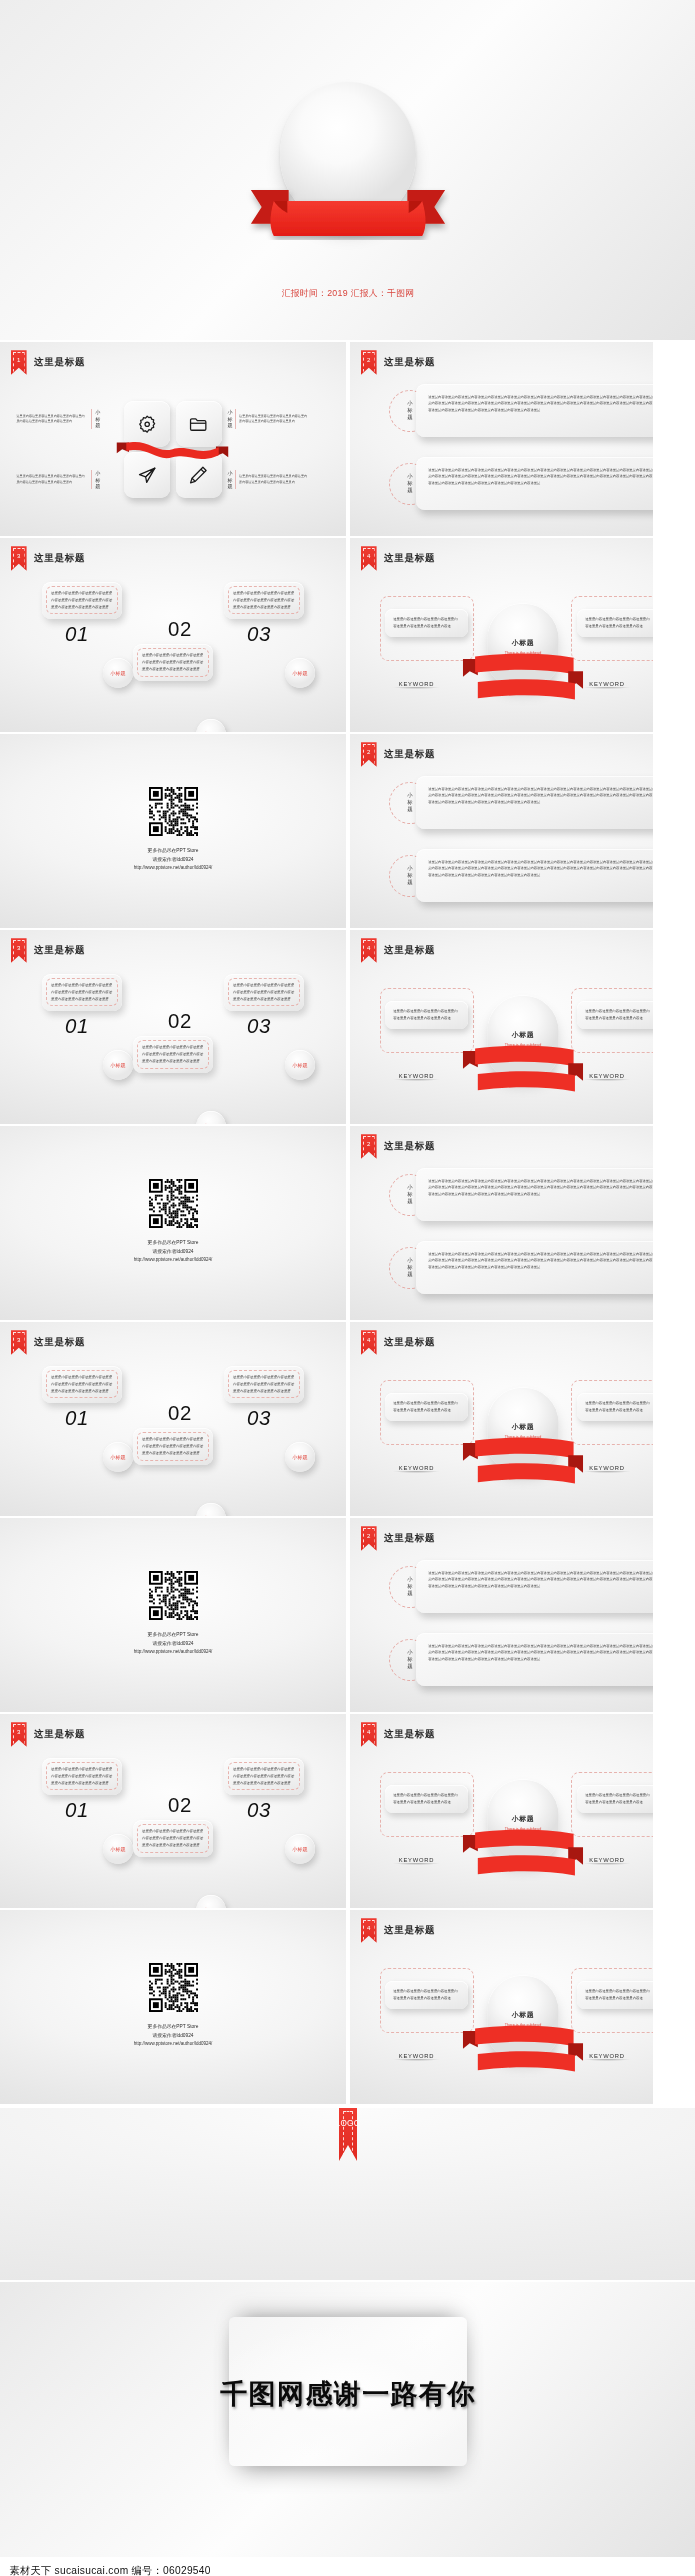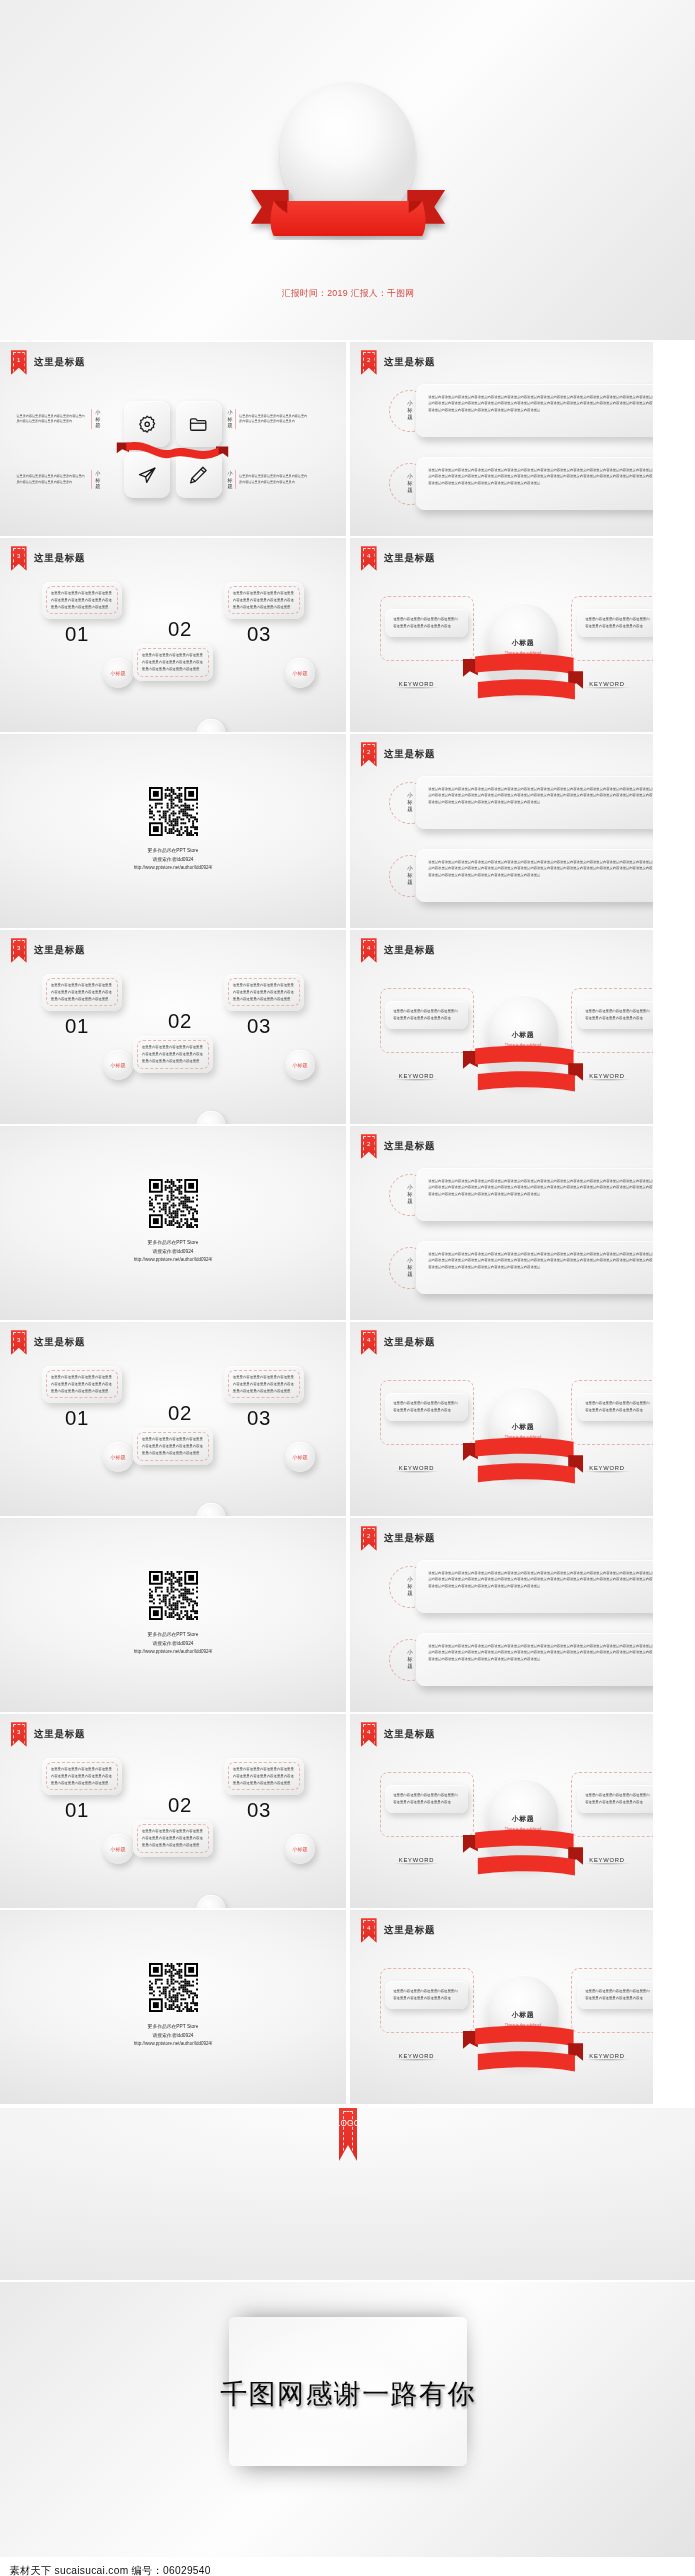--- a/index.html
+++ b/index.html
@@ -93,21 +93,21 @@
   .s2card {
     margin-left: -15px; flex: 1; min-height: 53px; border-radius: 8.8px; padding: 9.5px 12.2px;
     background: linear-gradient(165deg,#fbfbfb 0%,#f1f1f1 60%,#e6e6e6 100%);
     box-shadow: 2.7px 4.1px 7.5px rgba(0,0,0,.17), inset 0 0.7px 0 #fff;
     font-size: 3.3px; line-height: 2.05; color: #3d3d3d; position: relative;
   }
   .corner-ribbon { position: absolute; right: -8.2px; top: -6.8px; width: 23px; height: 17.7px; }
 
   
   .s3 { position: absolute; left: 0; right: 0; top: 41px; height: 146px; }
-  .s3item { position: absolute; width: 80px; }
+  .s3item { position: absolute; width: 80px; font-style: italic; }
   .s3box {
     border-radius: 8.8px; padding: 8.2px 8.8px;
     background: linear-gradient(165deg,#fbfbfb 0%,#f1f1f1 62%,#e6e6e6 100%);
     box-shadow: 2.7px 4.1px 7.5px rgba(0,0,0,.16), inset 0 0.7px 0 #fff;
     position: relative;
   }
   .s3box::before {
     content:""; position:absolute; left:4.1px; top:4.1px; right:4.1px; bottom:4.1px;
     border:0.7px dashed #e7b3ae; border-radius: 6.1px;
   }
@@ -177,21 +177,21 @@
   .thanks { width: 696px; height: 275px; position: relative; overflow: hidden;
     background: linear-gradient(135deg,#e9e9e9 0%,#f5f5f5 28%,#fdfdfd 50%,#f1f1f1 74%,#e3e3e3 100%); }
   .thanks-glow {
     position: absolute; left: 50%; top: 35px; transform: translateX(-50%);
     width: 238px; height: 149px; border-radius: 5.4px;
     background: radial-gradient(58% 46% at 50% 50%, #ffffff 0%, #fbfbfb 52%, rgba(245,245,245,0) 100%);
     box-shadow: 0 11px 23px -9.5px rgba(0,0,0,.42), 0 -9.5px 20.4px -9.5px rgba(0,0,0,.38);
   }
   .thanks-title {
     position: absolute; left: 0; right: 0; top: 94px; text-align: center;
-    font-size: 27px; font-weight: normal; color: #0a0a0a; letter-spacing: 1.4px;
+    font-size: 27px; font-weight: bold; color: #0a0a0a; letter-spacing: 1.4px;
     text-shadow: 1.4px 2px 2.7px rgba(0,0,0,.35);
   }
   .footer { width: 696px; padding: 6.8px 0 9.5px 9.5px; background: #fff;
     font-size: 10.2px; color: #111; letter-spacing: 0.3px; }
 
   .sep { height: 2px; background: #ffffff; width: 696px; }
 </style>
 </head>
 <body>
 

